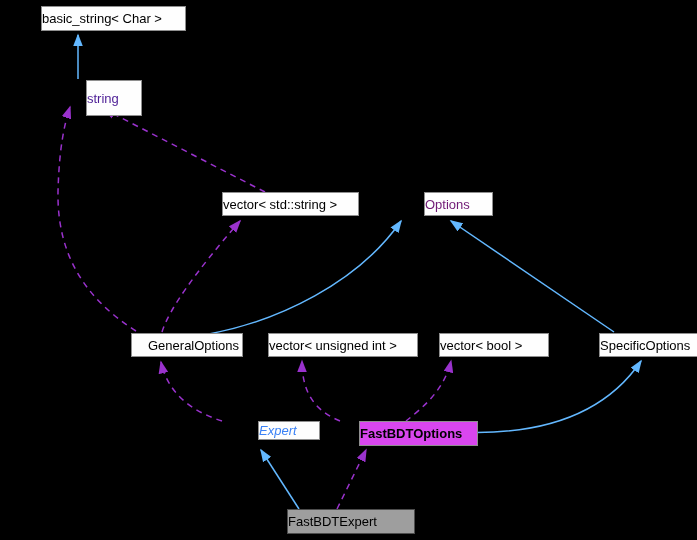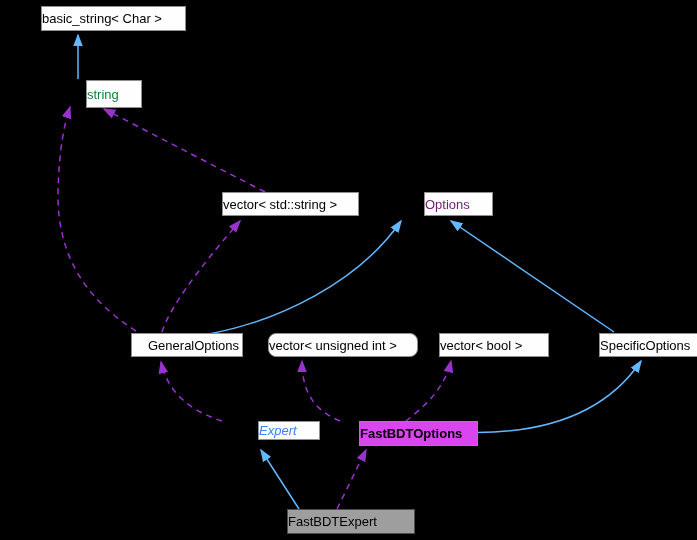--- a/index.html
+++ b/index.html
@@ -66,33 +66,33 @@
       <path d="M340,421 C318,412 302,396 302,361" fill="none" stroke="#9A32CD" stroke-width="1.5" stroke-dasharray="6,5" marker-end="url(#arrow-usage)"></path>
       <path d="M406,421 C421,409 444,391 451,361" fill="none" stroke="#9A32CD" stroke-width="1.5" stroke-dasharray="6,5" marker-end="url(#arrow-usage)"></path>
       <path d="M443,431 C530,438 601,420 641,361" fill="none" stroke="#63B8FF" stroke-width="1.5" marker-end="url(#arrow-inheritance)"></path>
       <path d="M299,509 L261,450" fill="none" stroke="#63B8FF" stroke-width="1.5" marker-end="url(#arrow-inheritance)"></path>
       <path d="M337,509 L366,450" fill="none" stroke="#9A32CD" stroke-width="1.5" stroke-dasharray="6,5" marker-end="url(#arrow-usage)"></path>
     </svg>
   <div>
       <div class="node" style="left: 5px; top: 6px; width: 145px; height: 25px; background: rgb(254, 254, 254); border-color: rgb(143, 143, 143); color: rgb(0, 0, 0);">
         <span>basic_string&lt; Char &gt;</span>
       </div>
-      <div class="node" style="left: 50px; top: 80px; width: 56px; height: 28px; background: rgb(254, 254, 254); border-color: rgb(143, 143, 143); color: #15803d;">
+      <div class="node" style="left: 50px; top: 80px; width: 56px; height: 36px; background: rgb(254, 254, 254); border-color: rgb(143, 143, 143); color: #4c1d95;">
         <span>string</span>
       </div>
       <div class="node" style="left: 186px; top: 192px; width: 137px; height: 24px; background: rgb(254, 254, 254); border-color: rgb(143, 143, 143); color: rgb(0, 0, 0);">
         <span>vector&lt; std::string &gt;</span>
       </div>
       <div class="node" style="left: 388px; top: 192px; width: 69px; height: 24px; background: rgb(254, 254, 254); border-color: rgb(143, 143, 143); color: #701a75;">
         <span>Options</span>
       </div>
       <div class="node" style="left: 95px; top: 333px; width: 112px; height: 24px; background: rgb(254, 254, 254); border-color: rgb(143, 143, 143); color: rgb(0, 0, 0); padding-left: 16px;">
         <span>GeneralOptions</span>
       </div>
-      <div class="node" style="left: 232px; top: 333px; width: 150px; height: 24px; background: rgb(254, 254, 254); border-color: rgb(143, 143, 143); color: rgb(0, 0, 0); border-radius: 8px;">
+      <div class="node" style="left: 232px; top: 333px; width: 150px; height: 24px; background: rgb(254, 254, 254); border-color: rgb(143, 143, 143); color: rgb(0, 0, 0);">
         <span>vector&lt; unsigned int &gt;</span>
       </div>
       <div class="node" style="left: 403px; top: 333px; width: 110px; height: 24px; background: rgb(254, 254, 254); border-color: rgb(143, 143, 143); color: rgb(0, 0, 0);">
         <span>vector&lt; bool &gt;</span>
       </div>
       <div class="node" style="left: 563px; top: 333px; width: 114px; height: 24px; background: rgb(254, 254, 254); border-color: rgb(143, 143, 143); color: rgb(0, 0, 0);">
         <span>SpecificOptions</span>
       </div>
       <div class="node" style="left: 222px; top: 421px; width: 62px; height: 19px; background: rgb(254, 254, 254); border-color: rgb(143, 143, 143); color: #3b82f6; font-style: italic;">
         <span>Expert</span>

